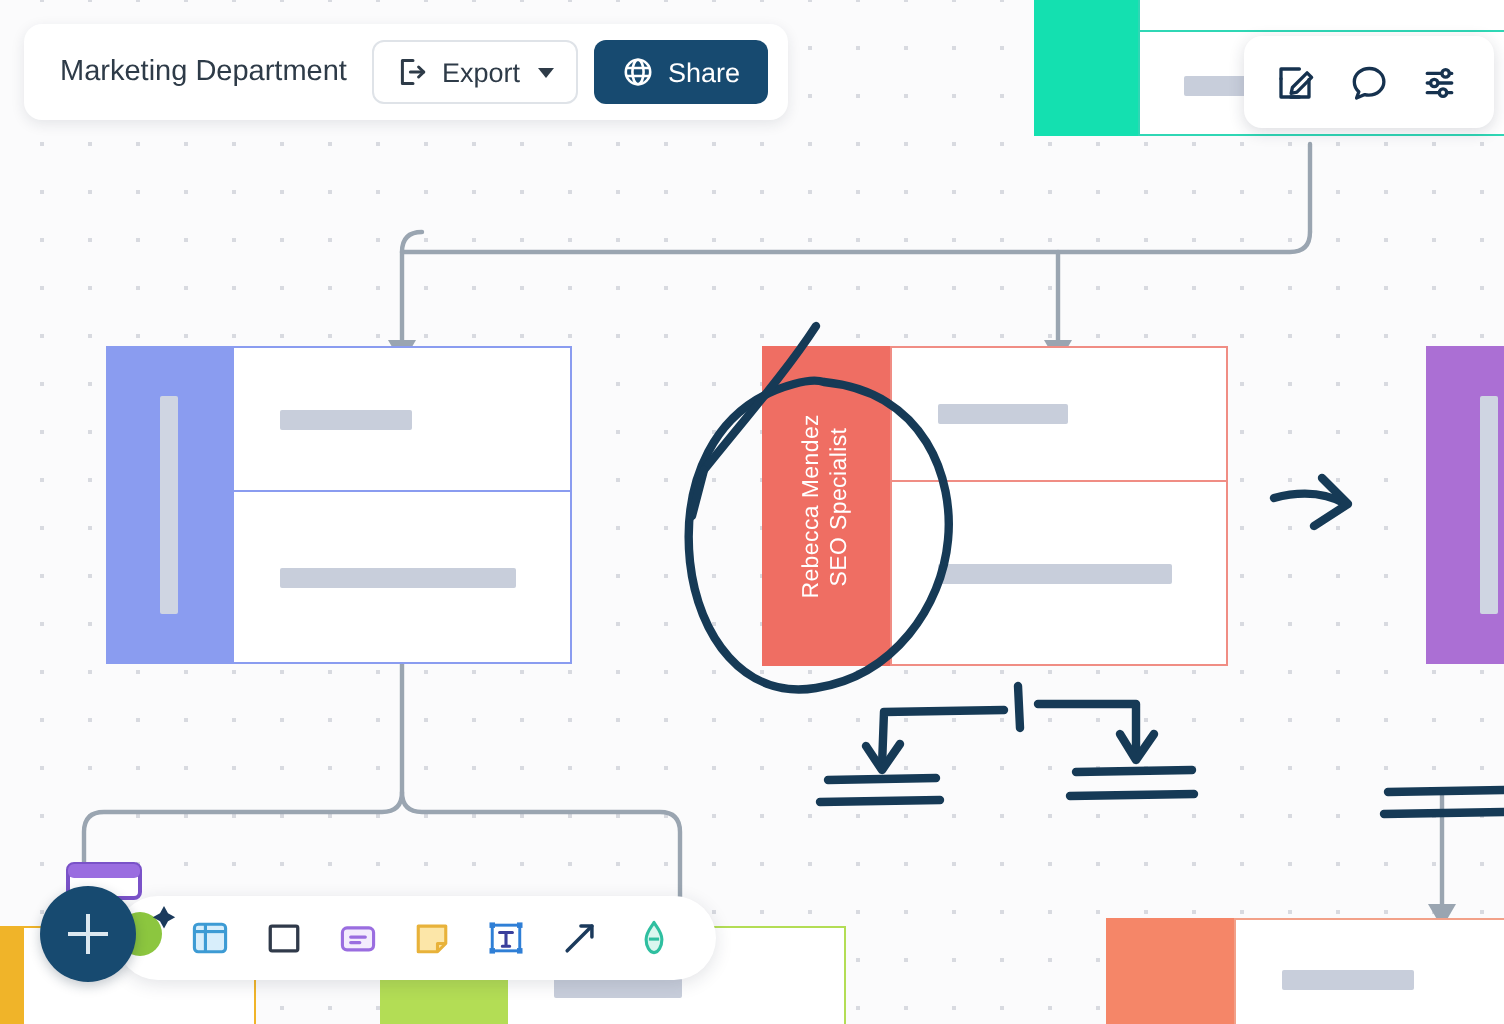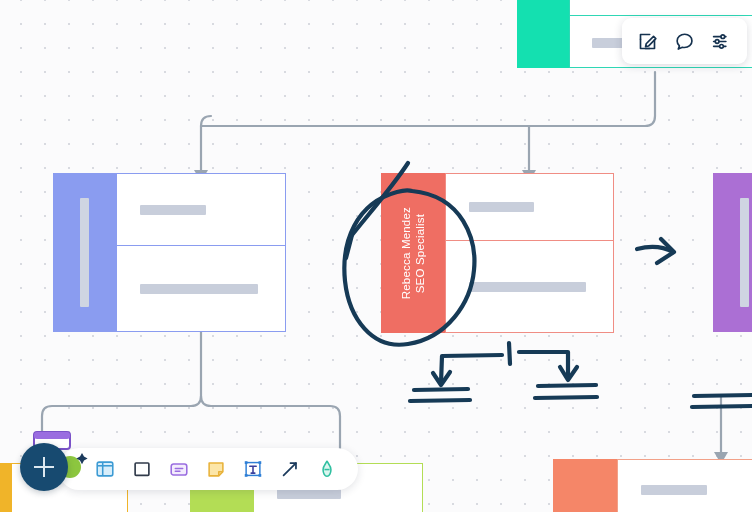--- a/index.html
+++ b/index.html
@@ -294,20 +294,42 @@
       <path d="M410 401 L470 400"></path>
 
       <path d="M538 386 L596 385"></path>
       <path d="M535 398 L597 397"></path>
 
       <path d="M694 396 L752 395"></path>
       <path d="M692 407 L752 406"></path>
     </g>
   </svg>
 
+  <div id="header-bar">
+    <div id="doc-title">Marketing Department</div>
+
+    <div class="hbtn" id="export-button">
+      <svg width="16" height="16" viewBox="0 0 16 16" fill="none" stroke="#2e3b48" stroke-width="1.5" stroke-linecap="round" stroke-linejoin="round">
+        <path d="M8.5 2.2H3.2v11.6h5.3"></path>
+        <path d="M7.2 8h6.6"></path>
+        <path d="M11.3 5.5L13.9 8l-2.6 2.5"></path>
+      </svg>
+      <span>Export</span>
+      <span class="caret"></span>
+    </div>
+
+    <div class="hbtn" id="share-button">
+      <svg width="16" height="16" viewBox="0 0 16 16" fill="none" stroke="#ffffff" stroke-width="1.3">
+        <circle cx="8" cy="8" r="6.1"></circle>
+        <ellipse cx="8" cy="8" rx="2.8" ry="6.1"></ellipse>
+        <path d="M2.2 6h11.6M2.2 10h11.6"></path>
+      </svg>
+      <span>Share</span>
+    </div>
+  </div>
 
   <div id="context-toolbar">
     <span class="ic">
       <svg width="21" height="21" viewBox="0 0 24 24" fill="none" stroke="#16324f" stroke-width="1.9" stroke-linecap="round" stroke-linejoin="round">
         <path d="M4 9.5V20h10.5"></path>
         <path d="M4 9.5V4h10.5"></path>
         <path d="M20 10v10H9.5"></path>
         <path d="M10.5 14.6l8.4-8.4 2.6 2.6-8.4 8.4-3.3.7z"></path>
       </svg>
     </span>

